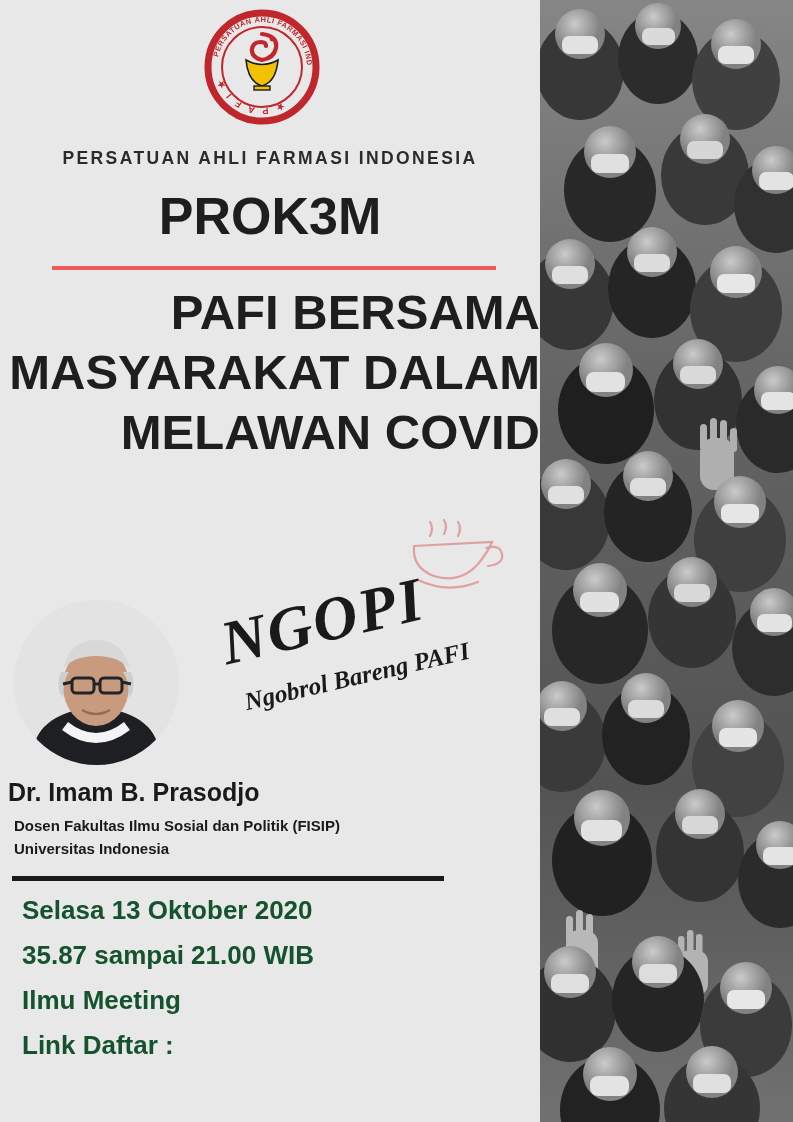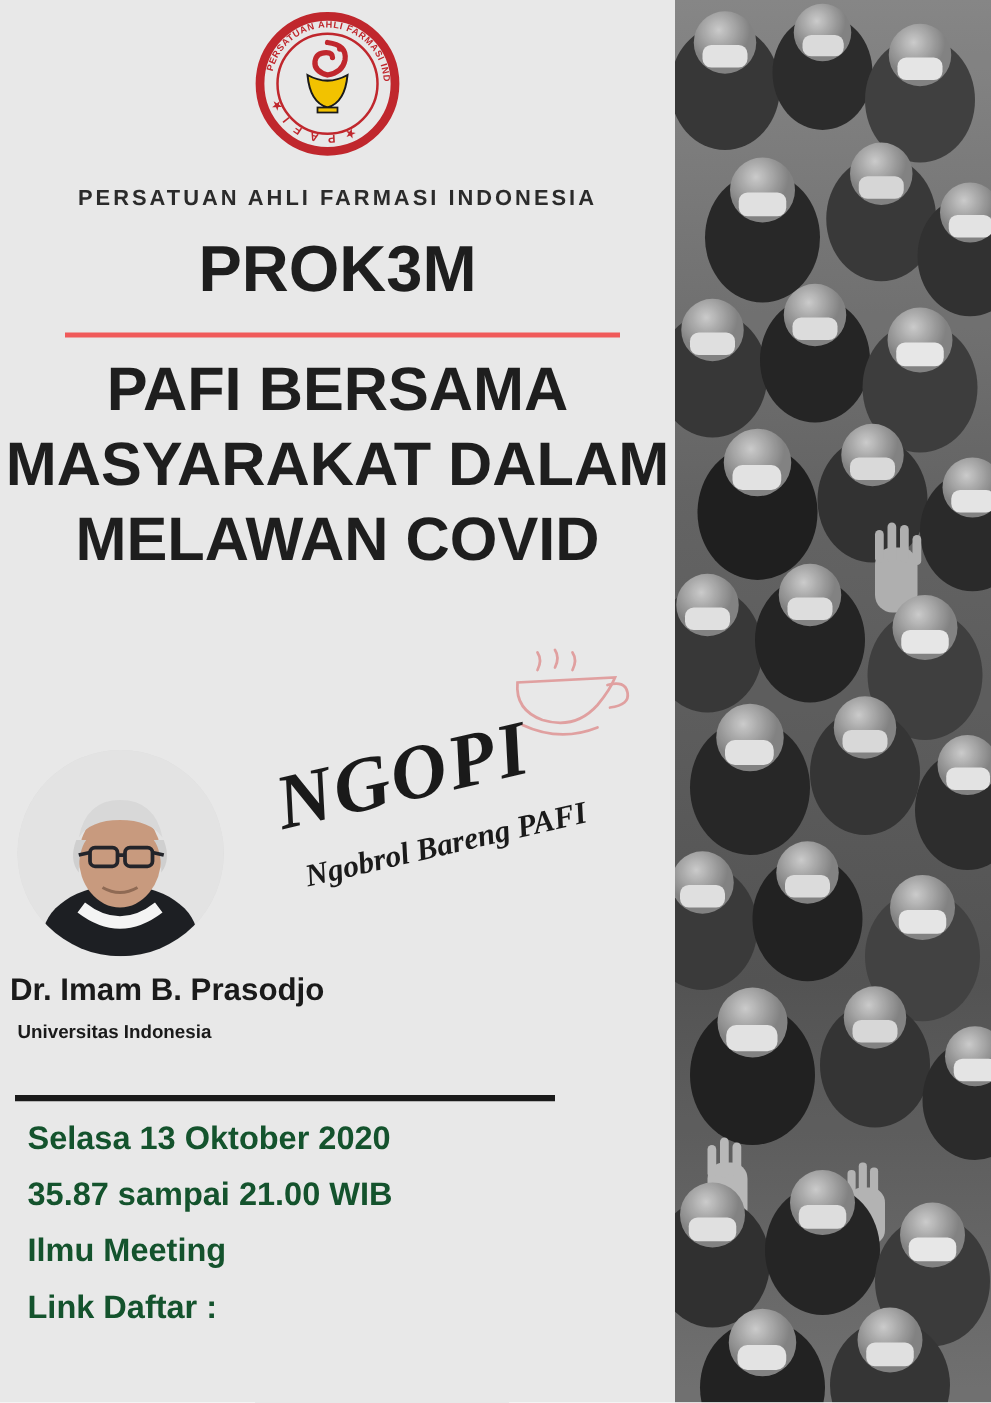--- a/index.html
+++ b/index.html
@@ -66,21 +66,21 @@
     left: 52px;
     top: 266px;
     width: 444px;
     height: 4px;
     background: #f05a5a;
   }
   .subtitle {
     position: absolute;
     left: 0; top: 282px;
     width: 540px;
-    text-align: center;
+    text-align: right;
     font-size: 49px;
     line-height: 60px;
     font-weight: 800;
     color: #1e1e1e;
   }
 
   
   .ngopi-block {
     position: absolute;
     left: 220px;
@@ -251,20 +251,21 @@
           <path d="M80 84 h6"></path>
           <path d="M58 82 l-9 2"></path>
           <path d="M108 82 l9 2"></path>
         </g>
         <path d="M68 110 q14 8 28 0" fill="none" stroke="#8f6a54" stroke-width="2.4"></path>
       </svg>
     </div>
 
     <div class="speaker-name">Dr. Imam B. Prasodjo</div>
     <div class="speaker-role">
+      <div>Dosen Fakultas Ilmu Sosial dan Politik (FISIP)</div>
       <div>Universitas Indonesia</div>
     </div>
 
     <div class="black-rule"></div>
 
     <div class="details">
       <div>Selasa 13 Oktober 2020</div>
       <div>35.87 sampai 21.00 WIB</div>
       <div>Ilmu Meeting</div>
       <div>Link Daftar :</div>

